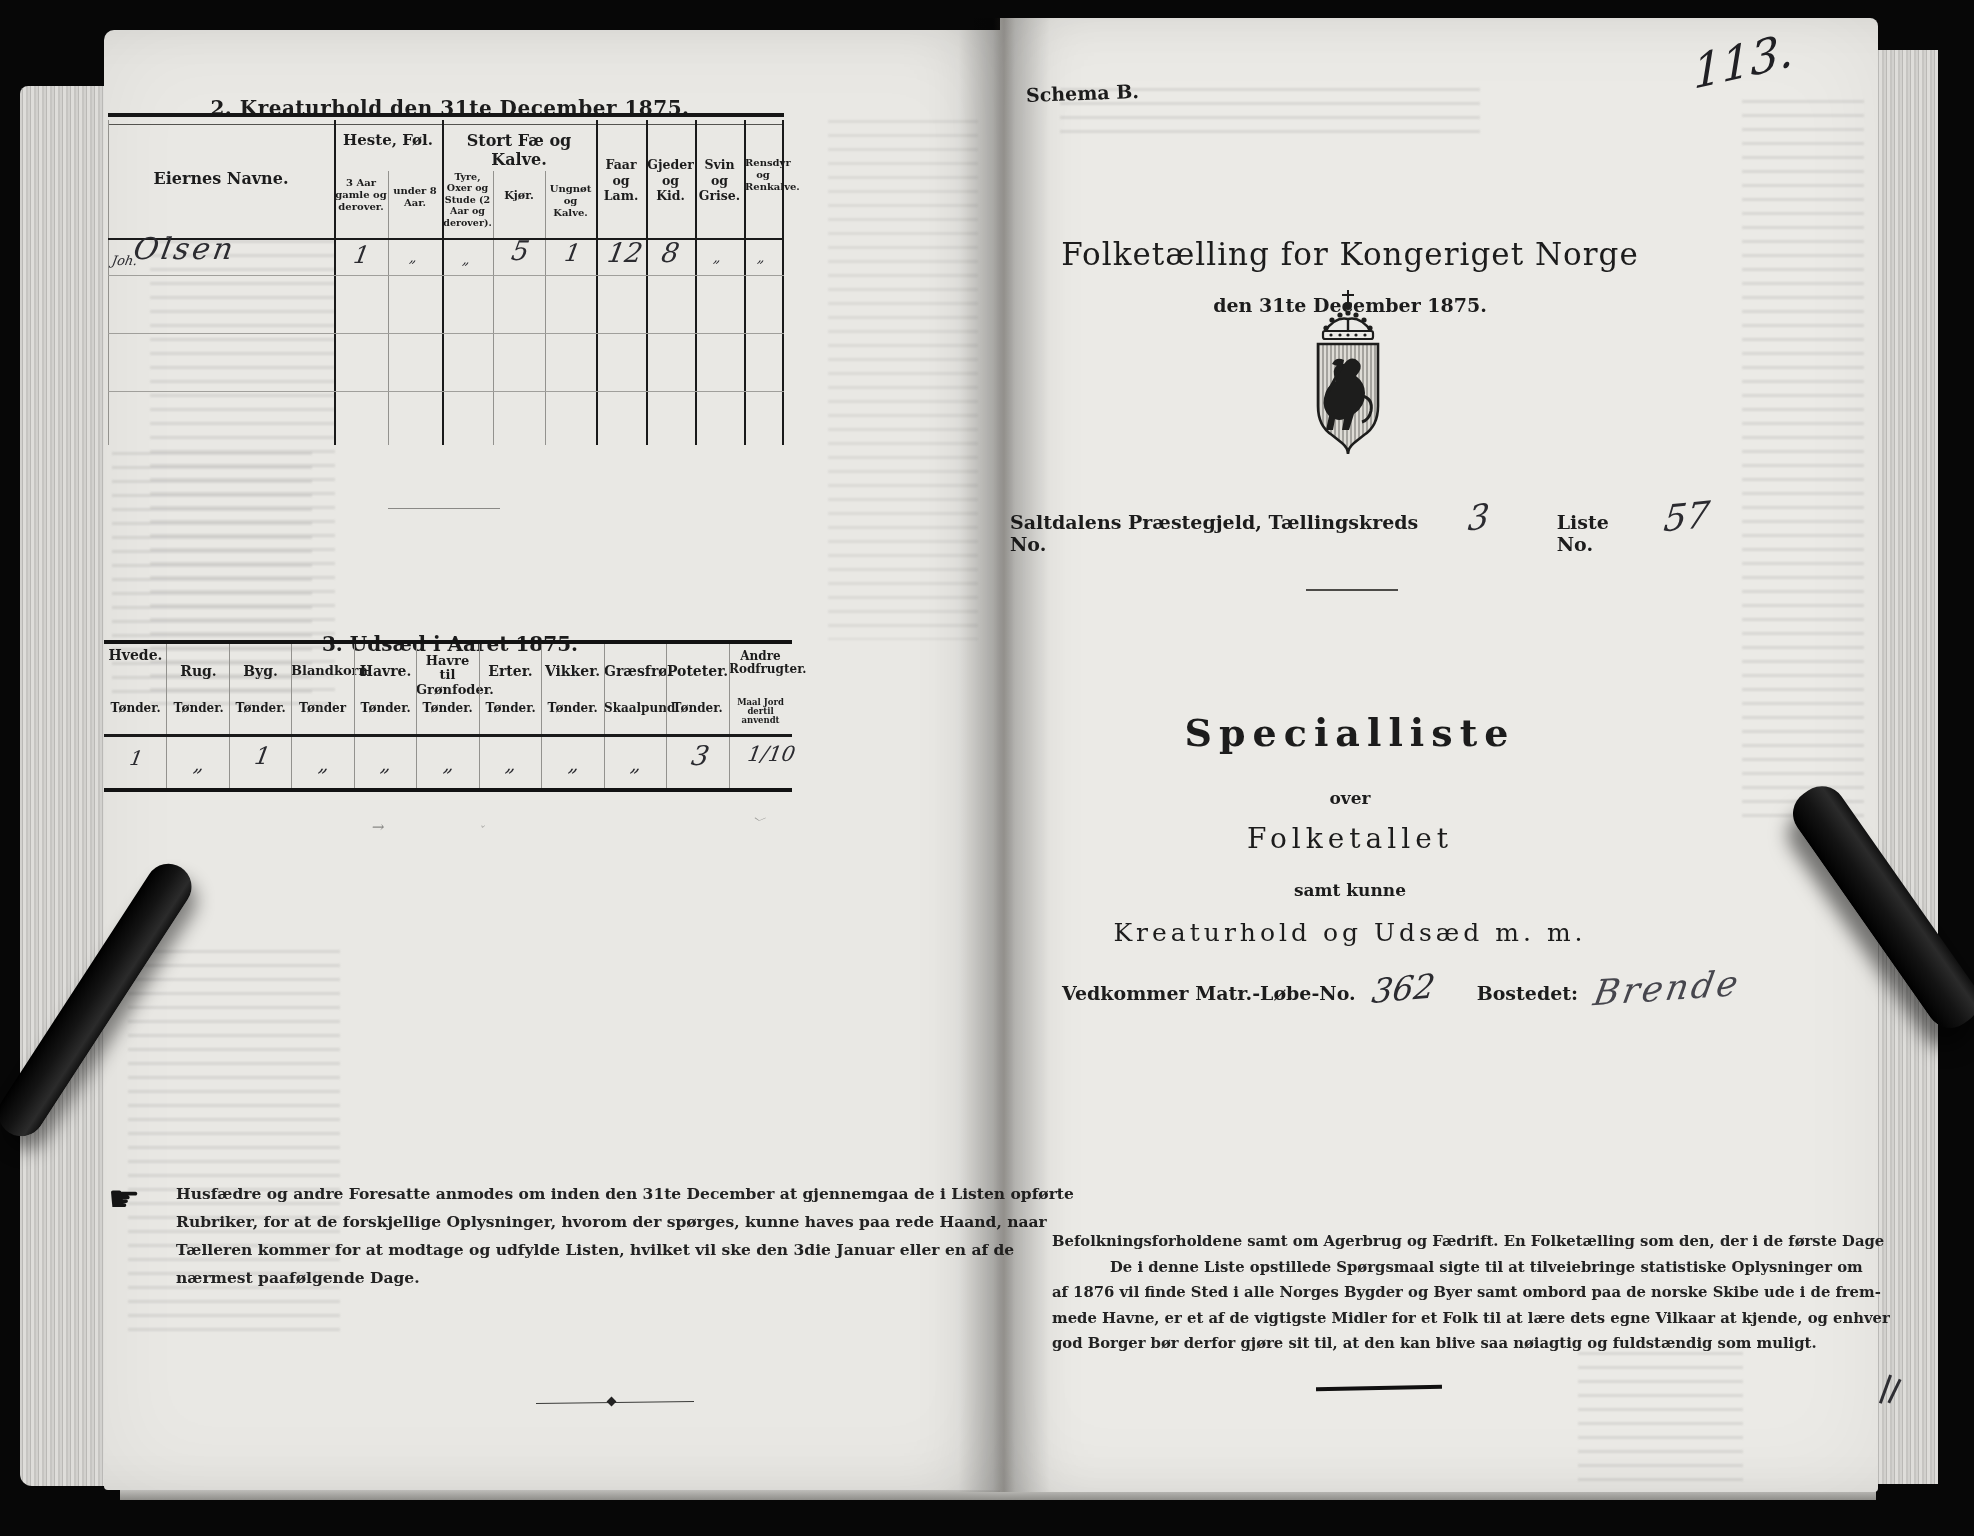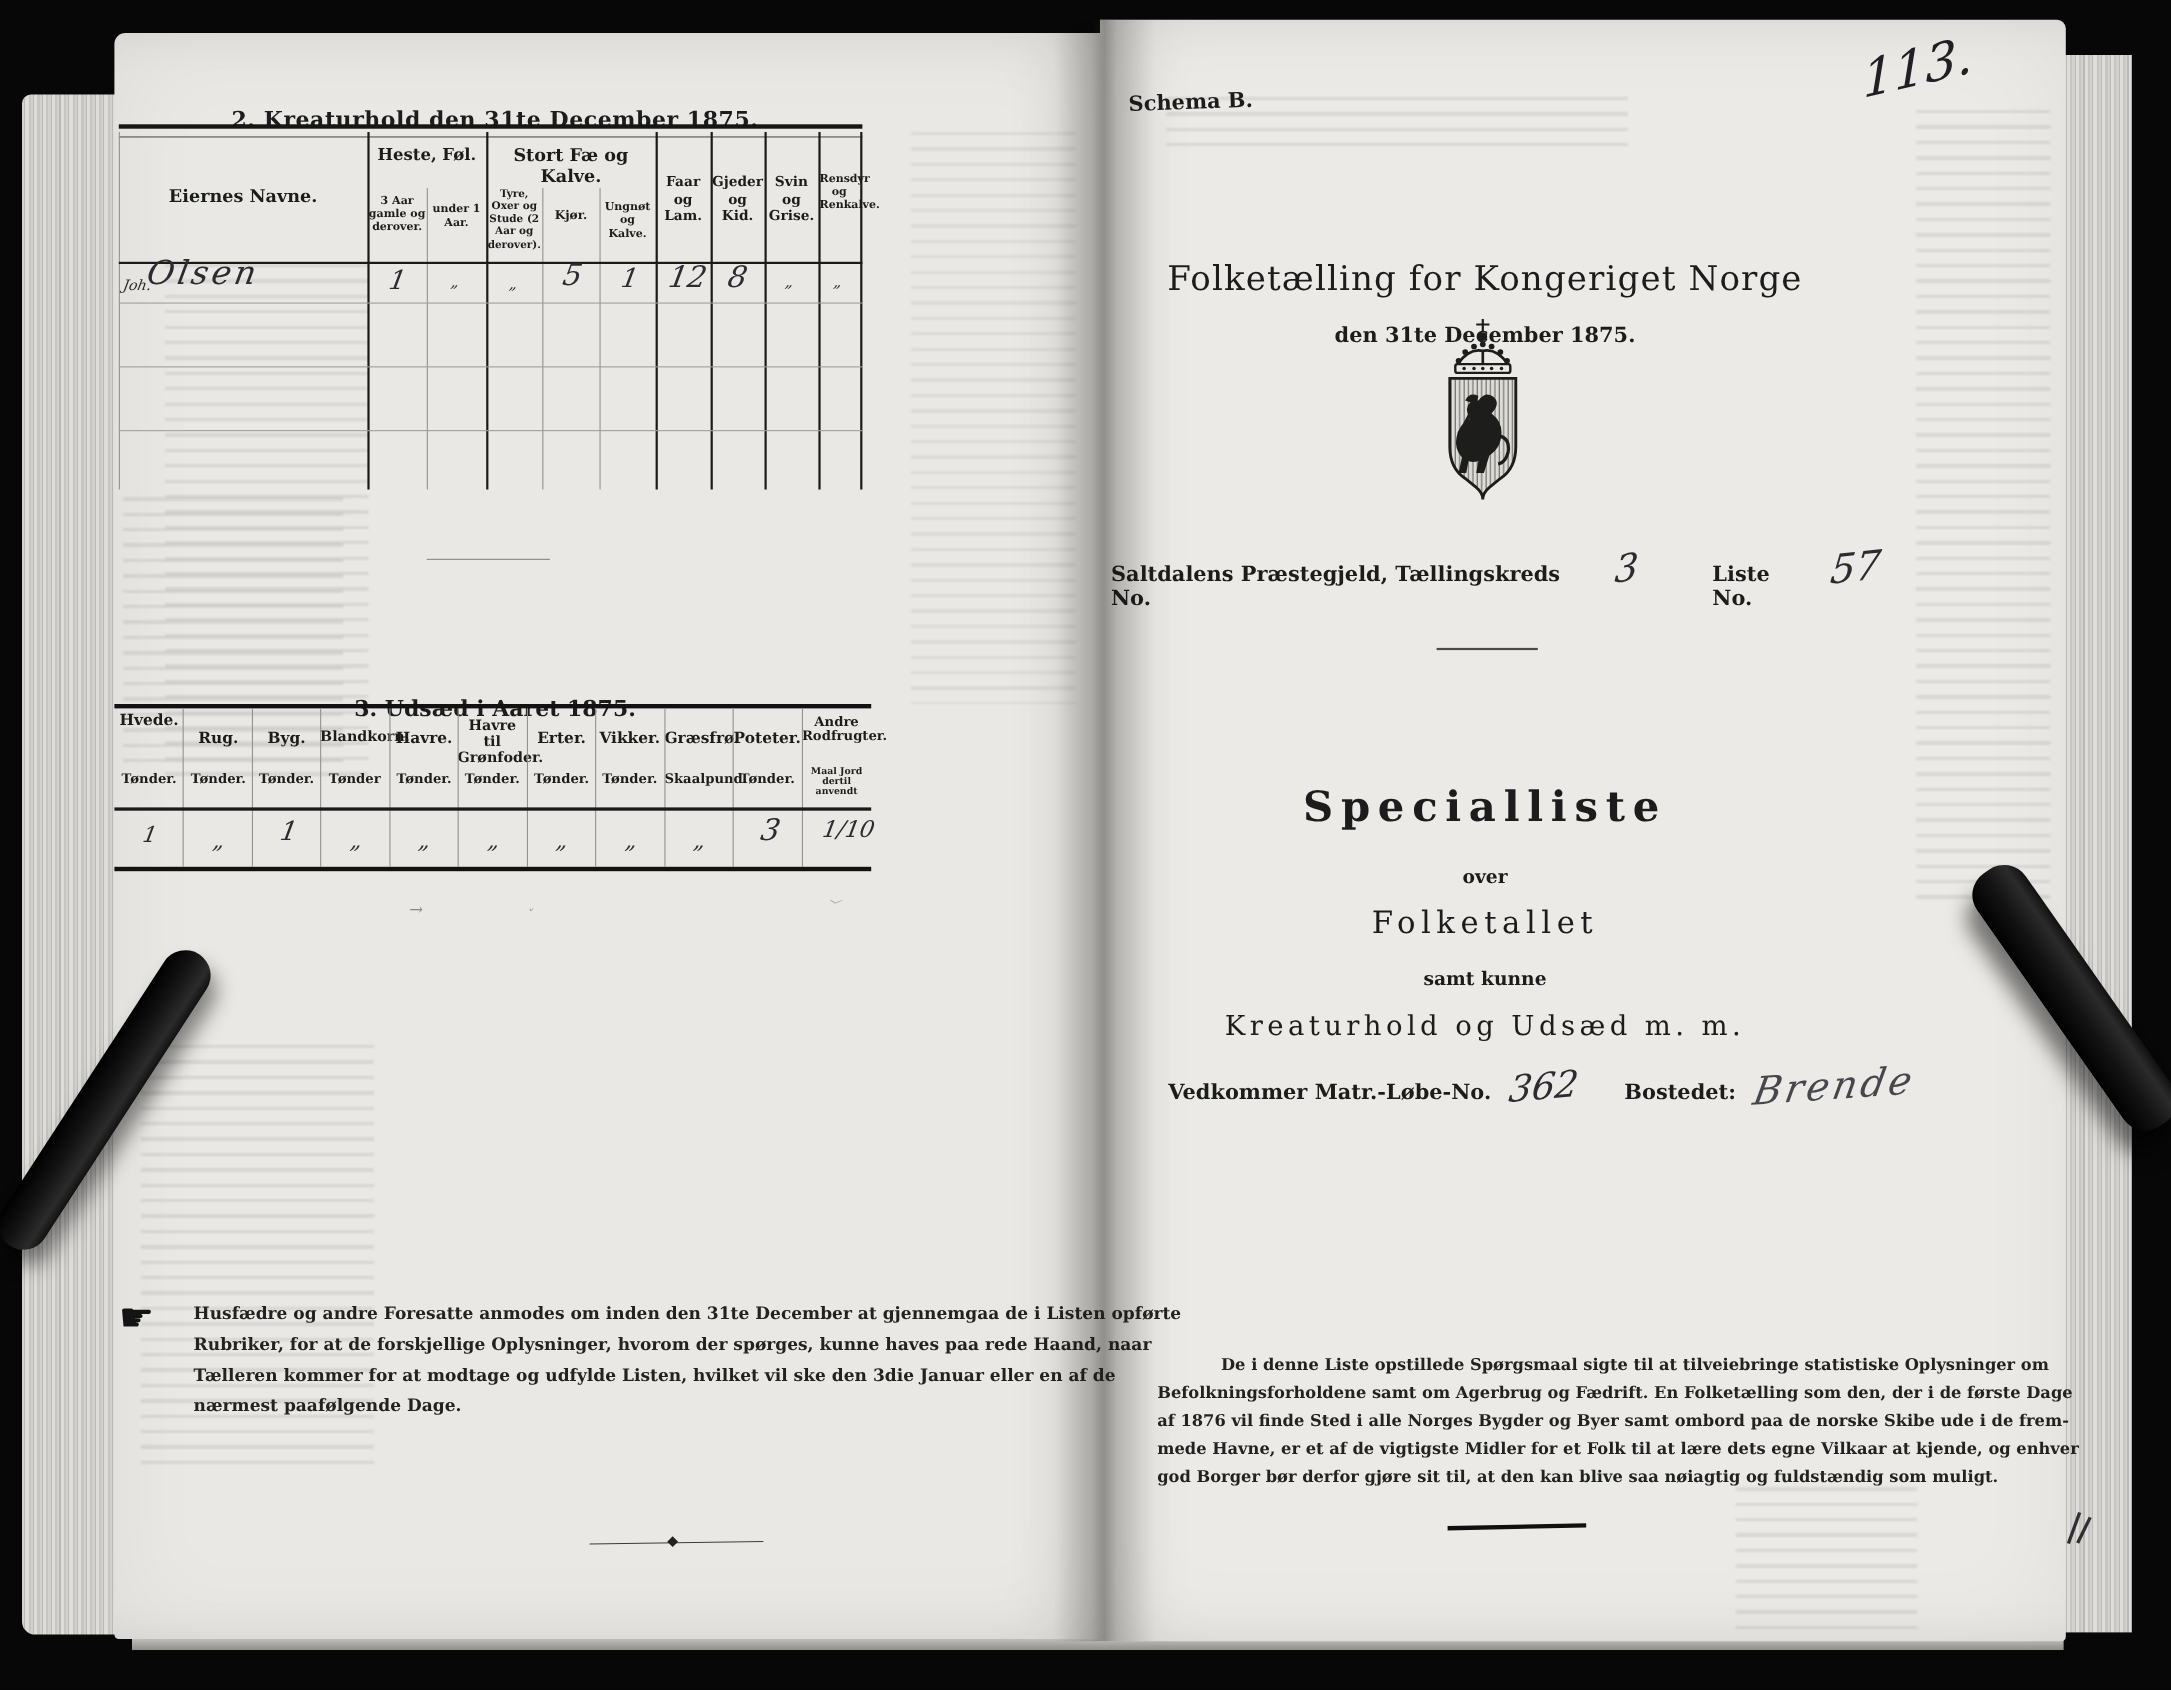--- a/index.html
+++ b/index.html
@@ -83,21 +83,21 @@
 
     <div class="hl" style="left:0;top:125px;width:676px;"></div>
     <div class="hlt" style="left:0;top:162px;width:676px;"></div>
     <div class="hlt" style="left:0;top:220px;width:676px;"></div>
     <div class="hlt" style="left:0;top:278px;width:676px;"></div>
 
     <div class="h2g" style="left:0;top:56px;width:226px;font-size:16px;">Eiernes Navne.</div>
     <div class="h2g" style="left:226px;top:18px;width:108px;">Heste, Føl.</div>
     <div class="h2g" style="left:334px;top:18px;width:154px;font-size:16px;">Stort Fæ og Kalve.</div>
     <div class="h2s" style="left:227px;top:64px;width:52px;">3 Aar gamle og derover.</div>
-    <div class="h2s" style="left:281px;top:72px;width:52px;">under 1 Aar.</div>
+    <div class="h2s" style="left:281px;top:72px;width:52px;">under 8 Aar.</div>
     <div class="h2s" style="left:335px;top:58px;width:49px;font-size:9.5px;">Tyre, Oxer og Stude (2 Aar og derover).</div>
     <div class="h2s" style="left:386px;top:76px;width:50px;font-size:11px;">Kjør.</div>
     <div class="h2s" style="left:438px;top:70px;width:49px;">Ungnøt og Kalve.</div>
     <div class="h2f" style="left:489px;top:44px;width:48px;">Faar og Lam.</div>
     <div class="h2f" style="left:539px;top:44px;width:47px;">Gjeder og Kid.</div>
     <div class="h2f" style="left:588px;top:44px;width:47px;">Svin og Grise.</div>
     <div class="h2s" style="left:637px;top:44px;width:36px;">Rensdyr og Renkalve.</div>
 
     <div class="abs hw" style="left:4px;top:140px;font-size:13px;">Joh.</div>
     <div class="abs hw" style="left:26px;top:118px;font-size:30px;letter-spacing:3px;">Olsen</div>
@@ -242,22 +242,22 @@
 
   <div class="abs" style="left:1062px;top:942px;width:740px;display:flex;align-items:baseline;gap:16px;z-index:3;">
     <span class="print b" style="font-size:19px;">Vedkommer Matr.-Løbe-No.</span>
     <span class="hw" style="font-size:33px;display:inline-block;transform:rotate(-5deg) skewX(-12deg);">362</span>
     <span style="width:10px;"></span>
     <span class="print b" style="font-size:19px;margin-top:40px;">Bostedet:</span>
     <span class="hw" style="font-size:35px;letter-spacing:3px;color:#46464d;display:inline-block;transform:rotate(-4deg) skewX(-14deg);">Brende</span>
   </div>
 
   <div class="abs" style="left:1052px;top:1228px;width:712px;z-index:3;">
+    <div class="parR">Befolkningsforholdene samt om Agerbrug og Fædrift.  En Folketælling som den, der i de første Dage</div>
     <div class="parR" style="padding-left:58px;">De i denne Liste opstillede Spørgsmaal sigte til at tilveiebringe statistiske Oplysninger om</div>
-    <div class="parR">Befolkningsforholdene samt om Agerbrug og Fædrift.  En Folketælling som den, der i de første Dage</div>
     <div class="parR">af 1876 vil finde Sted i alle Norges Bygder og Byer samt ombord paa de norske Skibe ude i de frem-</div>
     <div class="parR">mede Havne, er et af de vigtigste Midler for et Folk til at lære dets egne Vilkaar at kjende, og enhver</div>
     <div class="parR">god Borger bør derfor gjøre sit til, at den kan blive saa nøiagtig og fuldstændig som muligt.</div>
   </div>
 
   <div class="abs" style="left:1316px;top:1386px;width:126px;height:4px;background:#101010;transform:rotate(-1.2deg);z-index:3;"></div>
 
   <div class="penstroke" style="left:1884px;top:1374px;height:30px;transform:rotate(20deg);"></div>
   <div class="penstroke" style="left:1893px;top:1378px;height:26px;transform:rotate(26deg);"></div>
 

